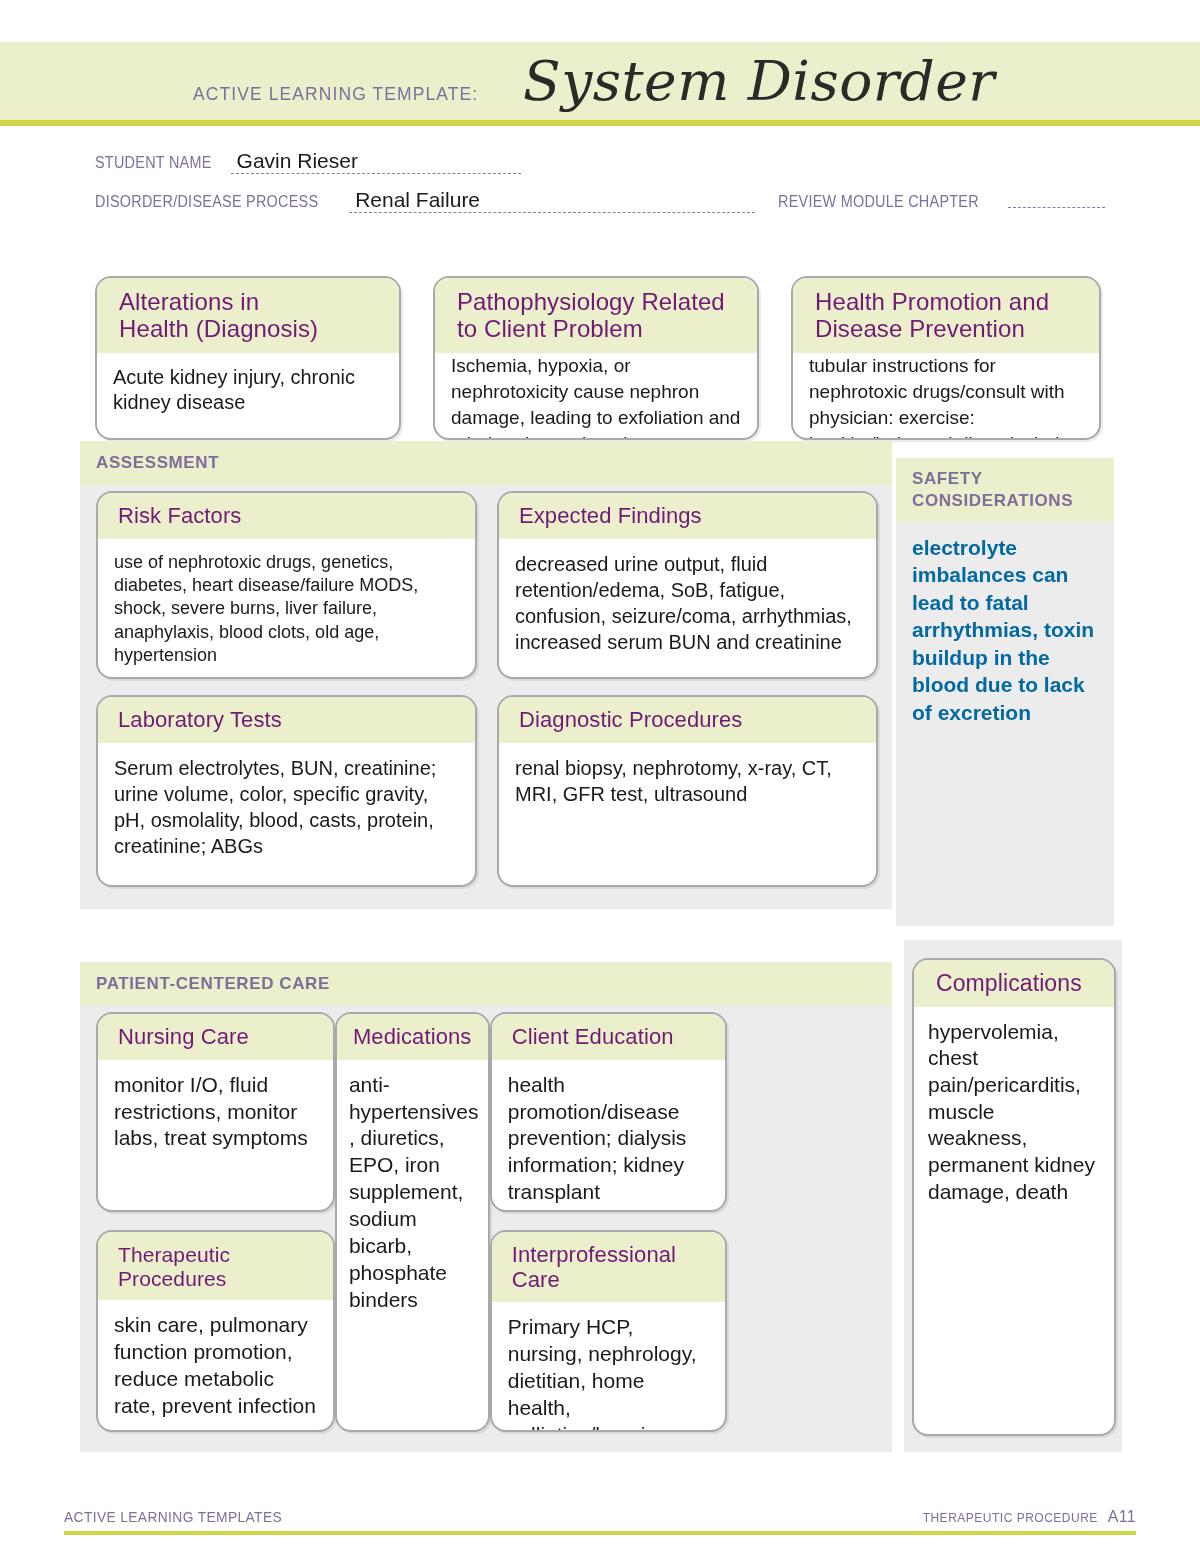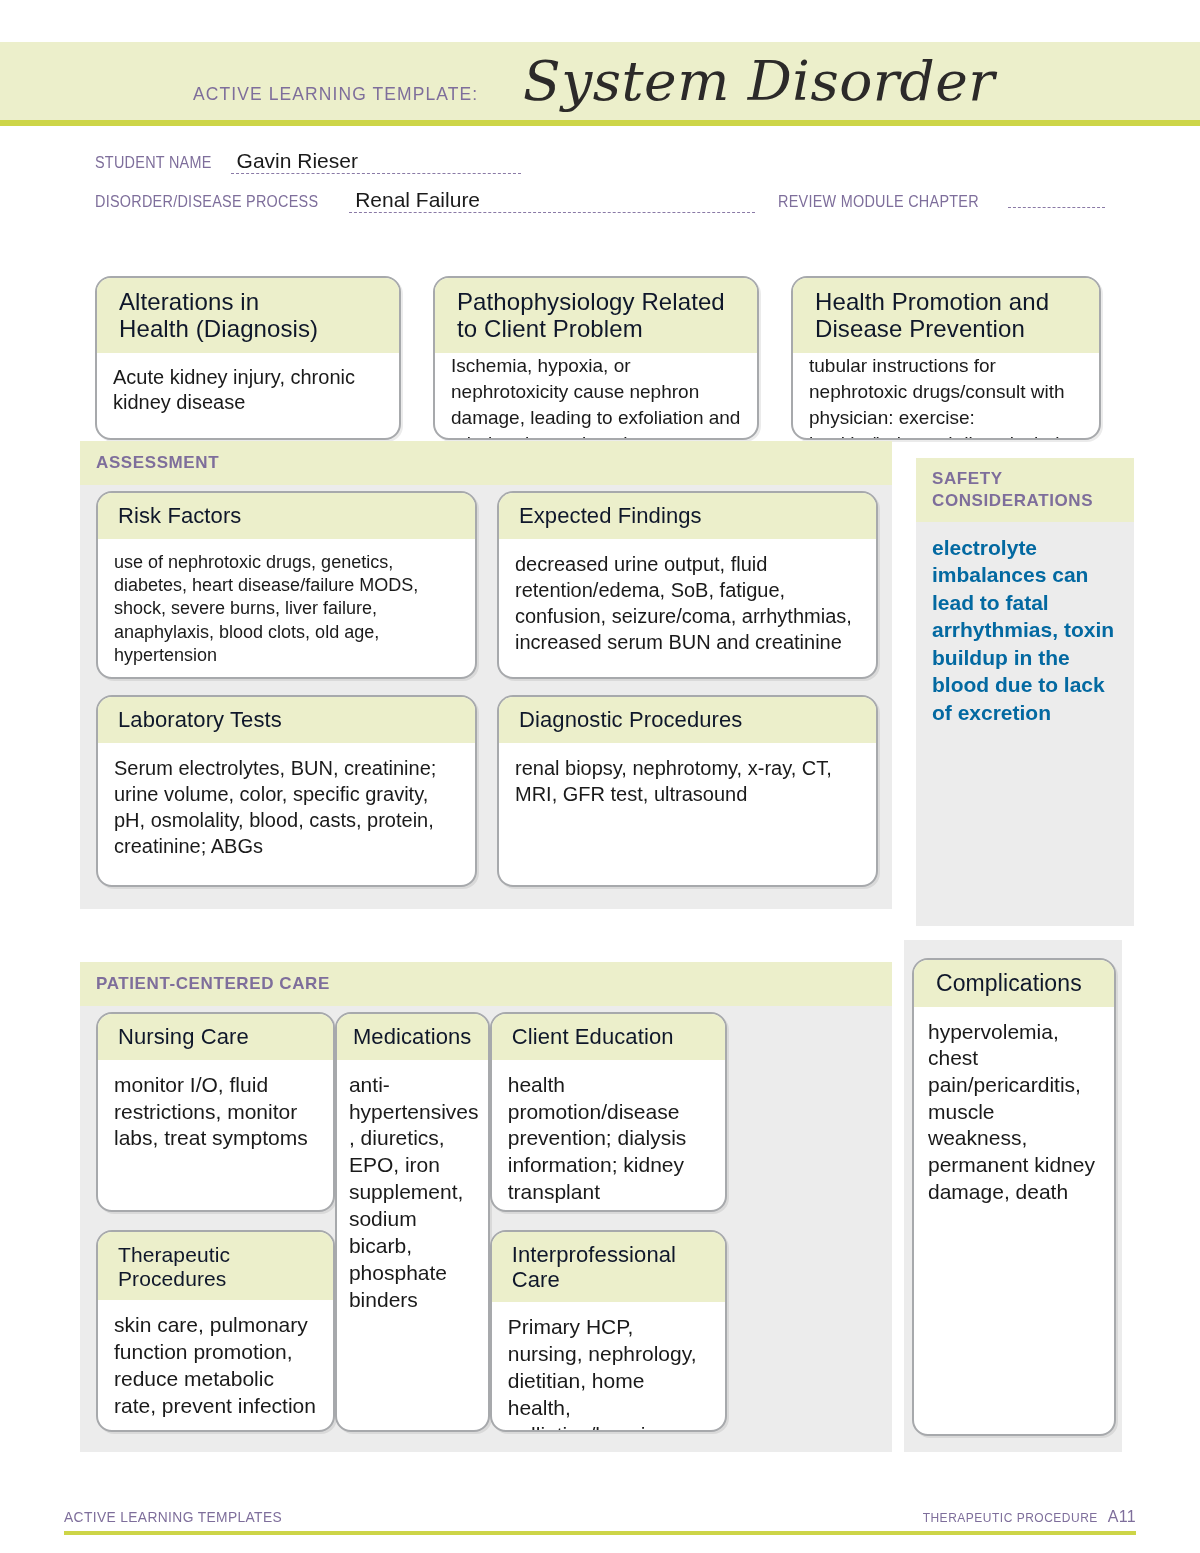--- a/index.html
+++ b/index.html
@@ -95,21 +95,21 @@
     overflow: hidden;
     display: flex;
     flex-direction: column;
     box-shadow: 2px 2px 0 rgba(0,0,0,0.08);
   }
   .card-head {
     background: #ecefcb;
     padding: 11px 16px 10px 22px;
     font-size: 24px;
     line-height: 1.12;
-    color: #0f172a;
+    color: #701a75;
     font-weight: 400;
     letter-spacing: 0.1px;
   }
   .card-head.sm { font-size: 22px; padding-left: 20px; }
   .card-body {
     flex: 1;
     padding: 12px 16px 10px 16px;
     font-size: 20px;
     line-height: 1.28;
     color: #1a1a1a;
@@ -156,21 +156,21 @@
   }
   .assess-col { display: flex; flex-direction: column; gap: 16px; width: 381px; }
   .assess-col .card.rf { height: 188px; }
   .assess-col .card.ef { height: 188px; }
   .assess-col .card.lt { height: 192px; }
   .assess-col .card.dp { height: 192px; }
 
   
   .safety-panel {
     position: absolute;
-    left: 916px; top: 458px;
+    left: 896px; top: 458px;
     width: 218px; height: 468px;
     background: #ececec;
   }
   .safety-head {
     background: #ecefcb;
     padding: 10px 12px 10px 16px;
     font-size: 17px;
     font-weight: bold;
     letter-spacing: 0.6px;
     line-height: 1.28;

